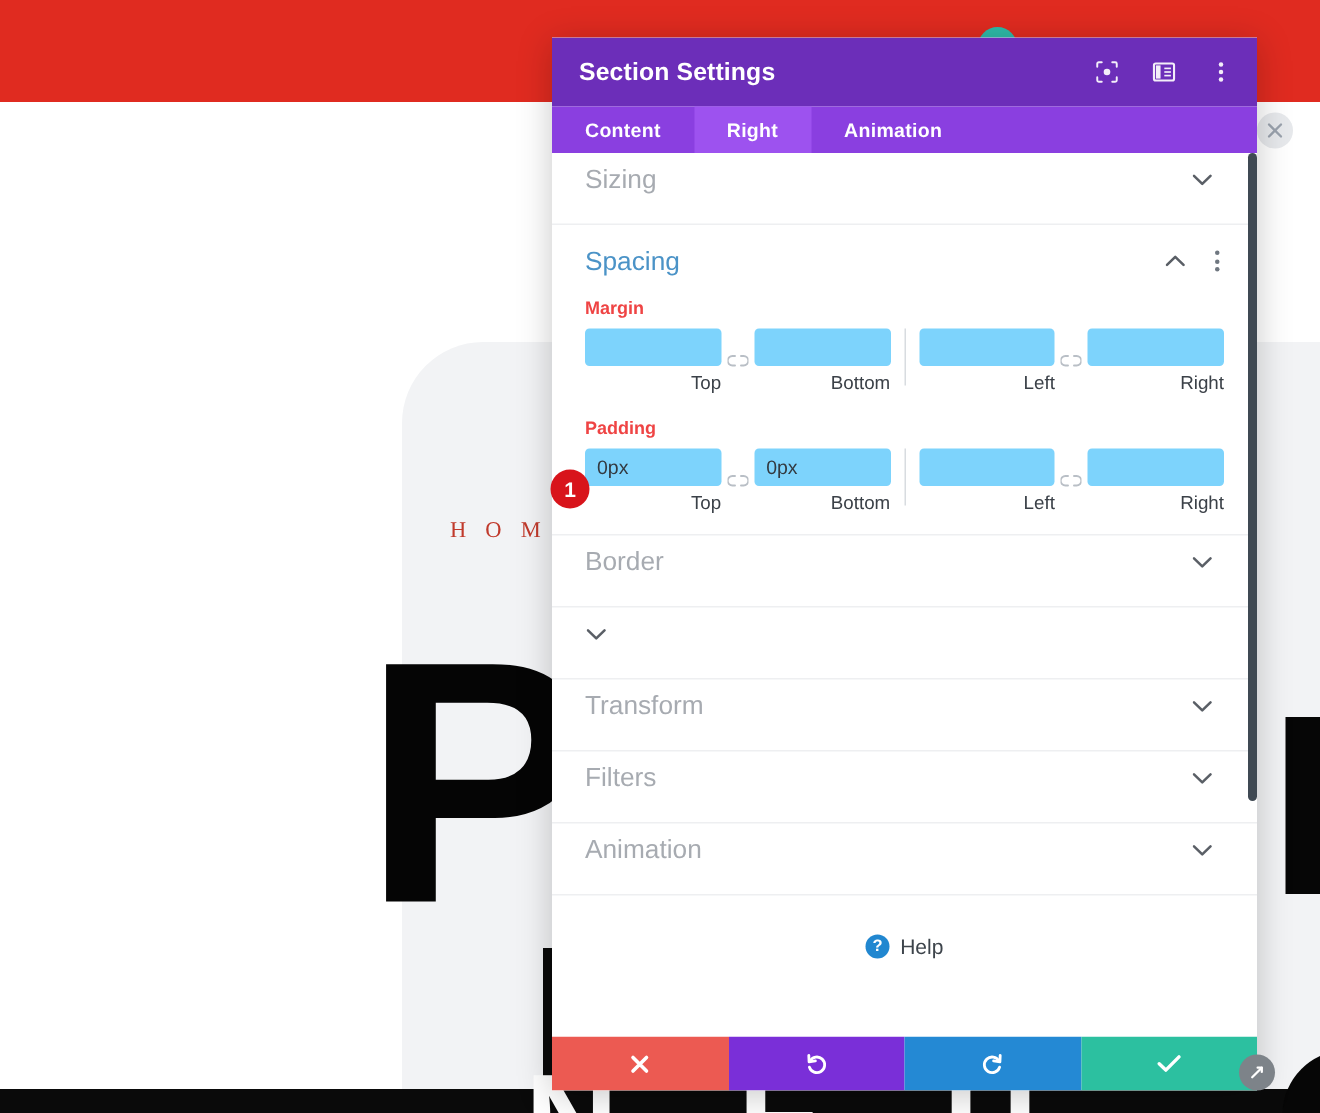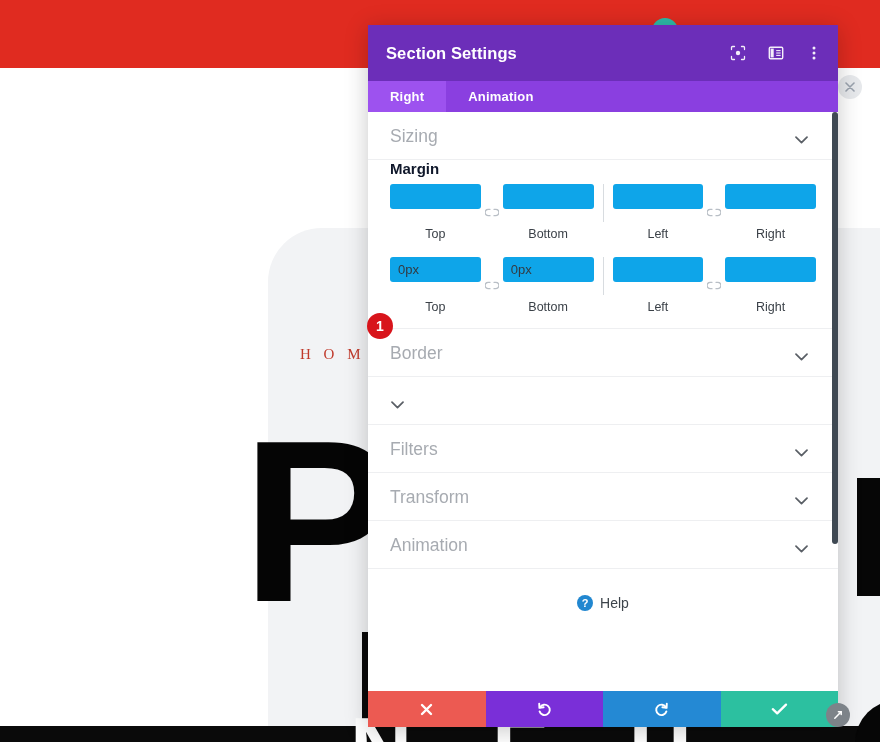--- a/index.html
+++ b/index.html
@@ -112,21 +112,21 @@
     position: absolute;
     left: 368px; top: 25px;
     width: 470px; height: 702px;
     background: #ffffff;
     box-shadow: 0 3px 22px rgba(0,0,0,0.22);
     display: flex;
     flex-direction: column;
     overflow: hidden;
   }
   .modal-header {
-    height: 56px;
+    height: 46px;
     background: #6c2eb9;
     display: flex;
     align-items: center;
     padding: 0 14px 0 18px;
     flex: 0 0 auto;
   }
   .modal-title {
     color: #ffffff;
     font-size: 16.5px;
     font-weight: 700;
@@ -163,21 +163,21 @@
   .modal-body {
     flex: 1 1 auto;
     background: #ffffff;
     overflow: hidden;
     position: relative;
   }
 
   .accordion-row {
     height: 48px;
     display: flex;
-    align-items: flex-end;
+    align-items: center;
     padding: 0 30px 12px 22px;
     border-bottom: 1px solid #eeeff1;
     position: relative;
   }
   .accordion-row .acc-title {
     flex: 1;
     font-size: 17.5px;
     color: #a7abb1;
     font-weight: 400;
   }
@@ -204,22 +204,22 @@
   .kebab {
     width: 14px;
     margin-left: 14px;
     display: flex; flex-direction: column; align-items: center; gap: 2.5px;
     color: #6f7780;
   }
   .kebab i { width: 3px; height: 3px; border-radius: 50%; background: currentColor; display:block; }
 
   .field-group { padding: 0 22px 8px 22px; }
   .field-label {
-    font-size: 15px;
-    color: #0f172a;
+    font-size: 12px;
+    color: #ef4444;
     font-weight: 700;
     margin-bottom: 7px;
   }
   .quad {
     display: flex;
     align-items: flex-start;
   }
   .pair {
     display: flex;
     align-items: center;
@@ -229,37 +229,37 @@
   .pair-divider {
     width: 1px;
     height: 38px;
     background: #d8dce0;
     margin: 0 9px;
     flex: 0 0 auto;
   }
   .fld-wrap { flex: 1 1 0; min-width: 0; }
   .fld {
     height: 25px;
-    background: #0ea5e9;
+    background: #7dd3fc;
     border: none;
     border-radius: 3px;
     width: 100%;
     padding: 0 8px;
     font-family: "Liberation Sans", sans-serif;
     font-size: 13px;
     color: #333a41;
     outline: none;
     display: flex;
     align-items: center;
   }
   .sub-label {
-    text-align: center;
+    text-align: right;
     font-size: 12.5px;
     color: #3b4148;
-    margin-top: 18px;
+    margin-top: 4px;
   }
   .link-icon {
     flex: 0 0 auto;
     width: 22px;
     height: 25px;
     display: flex;
     align-items: center;
     justify-content: center;
     color: #b9bfc6;
     font-size: 11px;
@@ -393,36 +393,50 @@
         <svg width="4" height="16" viewBox="0 0 4 16" aria-hidden="true">
           <circle cx="2" cy="3" r="1.5" fill="currentColor"></circle>
           <circle cx="2" cy="8" r="1.5" fill="currentColor"></circle>
           <circle cx="2" cy="13" r="1.5" fill="currentColor"></circle>
         </svg>
       </div>
     </div>
   </div>
 
   <div class="tab-bar">
+    <div class="tab">Content</div>
     <div class="tab active">Right</div>
     <div class="tab">Animation</div>
   </div>
 
   <div class="modal-body">
 
     <div class="accordion-row">
       <div class="acc-title">Sizing</div>
       <div class="chev">
         <svg width="13" height="8" viewBox="0 0 13 8" aria-hidden="true">
           <path d="M1 1.2 L6.5 6.6 L12 1.2" stroke="currentColor" stroke-width="1.7" fill="none" stroke-linecap="round" stroke-linejoin="round"></path>
         </svg>
       </div>
     </div>
 
     <div class="section-open">
+      <div class="section-open-head">
+        <div class="acc-title">Spacing</div>
+        <div class="chev">
+          <svg width="13" height="8" viewBox="0 0 13 8" aria-hidden="true">
+            <path d="M1 6.6 L6.5 1.2 L12 6.6" stroke="currentColor" stroke-width="1.7" fill="none" stroke-linecap="round" stroke-linejoin="round"></path>
+          </svg>
+        </div>
+        <div class="kebab">
+          <i></i>
+            <i></i>
+            <i></i>
+        </div>
+      </div>
 
       <div class="field-group">
         <div class="field-label">Margin</div>
         <div class="quad">
           <div class="pair">
             <div class="fld-wrap">
               <div class="fld"></div>
               <div class="sub-label">Top</div>
             </div>
             <div class="link-icon">
@@ -450,20 +464,21 @@
             </div>
             <div class="fld-wrap">
               <div class="fld"></div>
               <div class="sub-label">Right</div>
             </div>
           </div>
         </div>
       </div>
 
       <div class="field-group" style="padding-top:8px;padding-bottom:14px;">
+        <div class="field-label">Padding</div>
         <div class="quad">
           <div class="pair">
             <div class="fld-wrap">
               <div class="fld">0px</div>
               <div class="sub-label">Top</div>
             </div>
             <div class="link-icon">
               <svg width="14" height="9" viewBox="0 0 14 9" aria-hidden="true">
                 <path d="M5 1.3 H3.3a3.2 3.2 0 0 0 0 6.4H5" stroke="currentColor" stroke-width="1.3" fill="none" stroke-linecap="round"></path>
                 <path d="M9 1.3h1.7a3.2 3.2 0 0 1 0 6.4H9" stroke="currentColor" stroke-width="1.3" fill="none" stroke-linecap="round"></path>
@@ -506,30 +521,30 @@
 
     <div class="accordion-row">
       <div class="chev">
         <svg width="13" height="8" viewBox="0 0 13 8" aria-hidden="true">
           <path d="M1 1.2 L6.5 6.6 L12 1.2" stroke="currentColor" stroke-width="1.7" fill="none" stroke-linecap="round" stroke-linejoin="round"></path>
         </svg>
       </div>
     </div>
 
     <div class="accordion-row">
-      <div class="acc-title">Filters</div>
+      <div class="acc-title">Transform</div>
       <div class="chev">
         <svg width="13" height="8" viewBox="0 0 13 8" aria-hidden="true">
           <path d="M1 1.2 L6.5 6.6 L12 1.2" stroke="currentColor" stroke-width="1.7" fill="none" stroke-linecap="round" stroke-linejoin="round"></path>
         </svg>
       </div>
     </div>
 
     <div class="accordion-row">
-      <div class="acc-title">Transform</div>
+      <div class="acc-title">Filters</div>
       <div class="chev">
         <svg width="13" height="8" viewBox="0 0 13 8" aria-hidden="true">
           <path d="M1 1.2 L6.5 6.6 L12 1.2" stroke="currentColor" stroke-width="1.7" fill="none" stroke-linecap="round" stroke-linejoin="round"></path>
         </svg>
       </div>
     </div>
 
     <div class="accordion-row">
       <div class="acc-title">Animation</div>
       <div class="chev">

